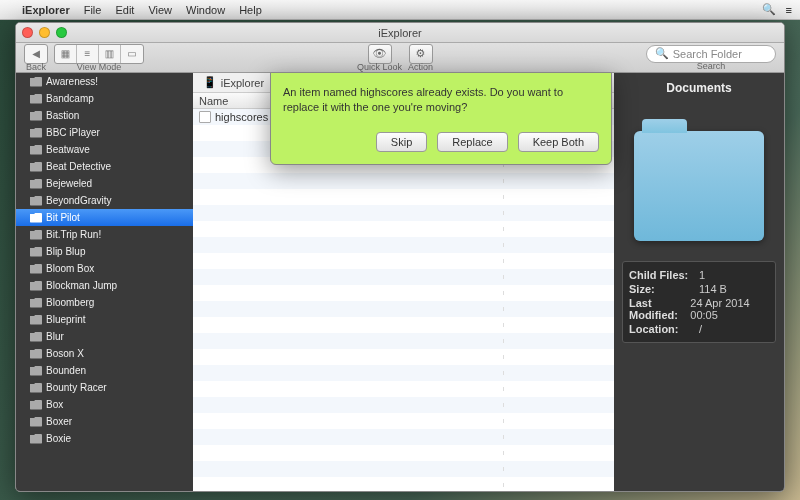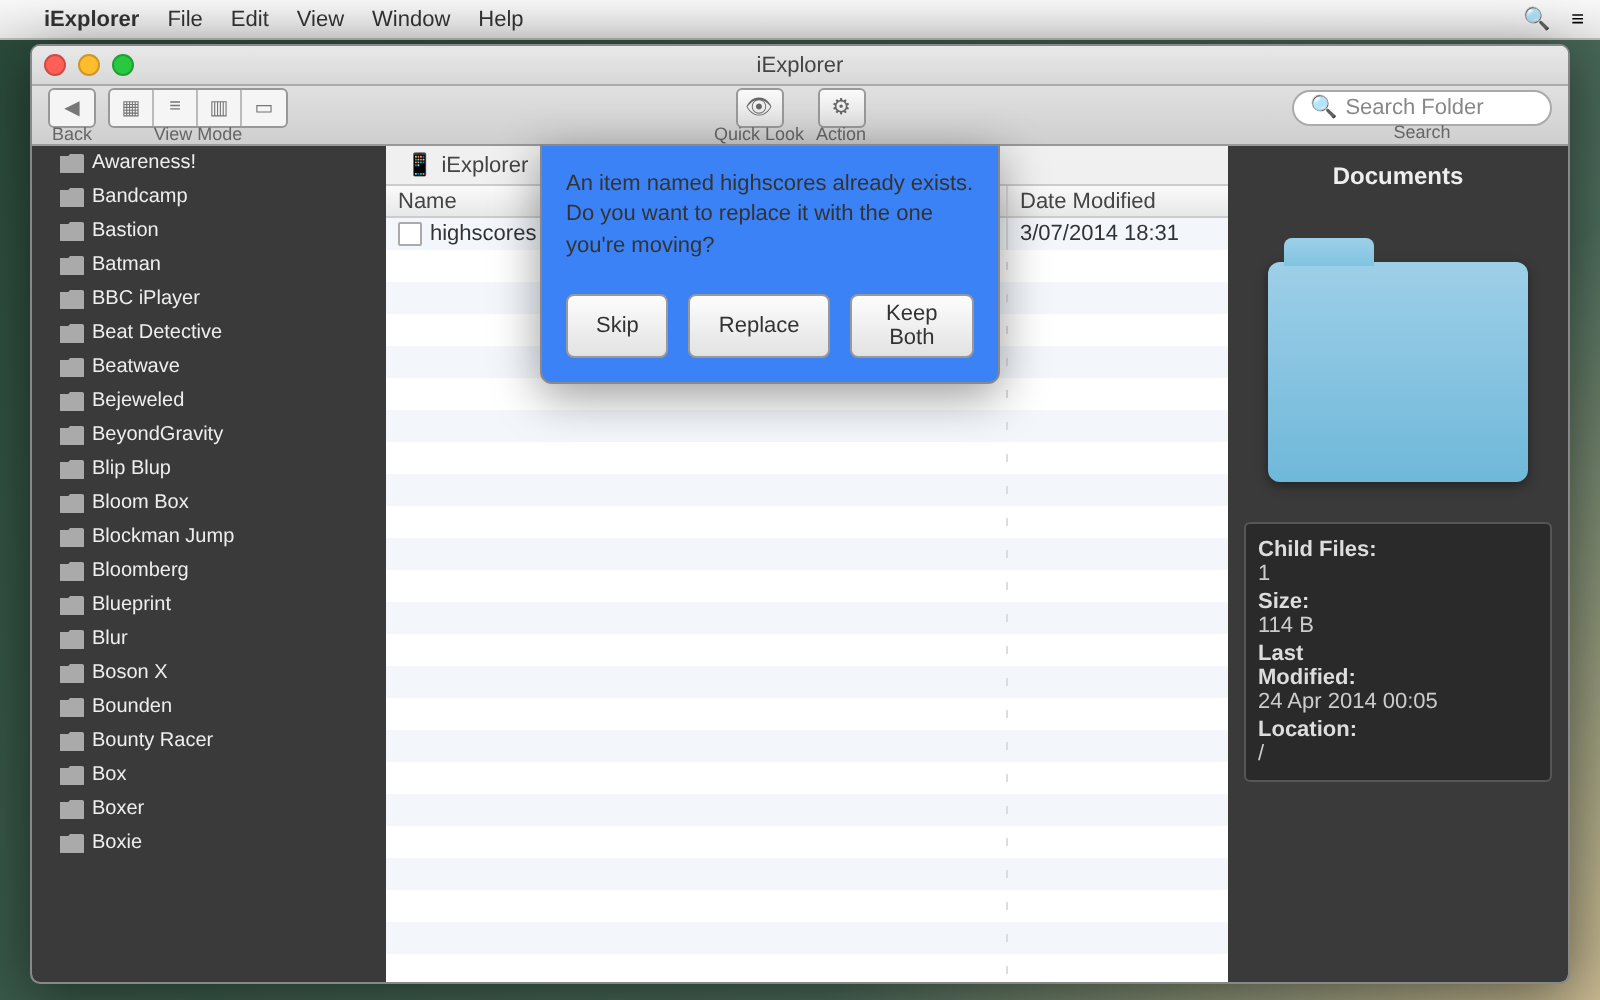--- a/index.html
+++ b/index.html
@@ -40,23 +40,23 @@
 .list-row { display: flex; height: 16px; font-size: 10px; color: #333; align-items: center; }
 .list-row:nth-child(odd) { background: #f3f7fc; }
 .list-row:nth-child(even) { background: #fff; }
 .list-row .col-name { display: flex; gap: 4px; align-items: center; }
 .file-icon { width: 12px; height: 12px; background: #fff; border: 1px solid #aaa; border-radius: 1px; position: relative; }
 .rightpane { width: 170px; background: #3a3a3a; display: flex; flex-direction: column; padding: 8px; }
 .rightpane h3 { color: #eee; font-size: 12px; font-weight: bold; text-align: center; margin-bottom: 26px; }
 .folder-big { width: 130px; height: 110px; margin: 10px auto 20px; background: linear-gradient(#9ecfe8, #6fb8da); border-radius: 6px; position: relative; box-shadow: 0 2px 6px rgba(0,0,0,0.4); }
 .folder-big::before { content:""; position: absolute; top: -12px; left: 8px; width: 45px; height: 14px; background: linear-gradient(#9ecfe8,#80c4e0); border-radius: 4px 4px 0 0; }
 .details { background: #2a2a2a; border: 1px solid #555; border-radius: 3px; padding: 6px; color: #ccc; font-size: 9px; }
-.details-row { display: flex; padding: 1px 0; flex-direction: column; }
+.details-row { display: flex; padding: 1px 0; }
 .details-row .k { width: 70px; color: #ddd; font-weight: bold; }
-.dialog { position: absolute; top: 72px; left: 270px; width: 230px; background: #3b82f6; border: 1px solid #888; border-radius: 0 0 6px 6px; box-shadow: 0 6px 24px rgba(0,0,0,0.4); padding: 12px; z-index: 100; }
+.dialog { position: absolute; top: 72px; left: 270px; width: 342px; background: #bef264; border: 1px solid #888; border-radius: 0 0 6px 6px; box-shadow: 0 6px 24px rgba(0,0,0,0.4); padding: 12px; z-index: 100; }
 .dialog-text { font-size: 11px; color: #333; margin-bottom: 16px; line-height: 1.4; }
 .dialog-buttons { display: flex; justify-content: flex-end; gap: 10px; }
 .dialog-buttons button { padding: 3px 14px; border-radius: 4px; border: 1px solid #999; background: linear-gradient(#fdfdfd,#e2e2e2); font-size: 11px; color: #333; text-align: center; }
 </style>
 </head>
 <body>
 
 <div class="menubar">
   <span class="apple"></span>
   <strong class="menubar-item">iExplorer</strong>
@@ -118,26 +118,27 @@
       </div>
       <span class="toolbar-label">Search</span>
     </div>
   </div>
 
   <div class="content">
     <div class="sidebar" id="sidebar">
         <div class="sidebar-item">Awareness!</div>
         <div class="sidebar-item">Bandcamp</div>
         <div class="sidebar-item">Bastion</div>
-        <div class="sidebar-item">Batman</div>
         <div class="sidebar-item">BBC iPlayer</div>
+        <div class="sidebar-item">Beatwave</div>
         <div class="sidebar-item">Beat Detective</div>
-        <div class="sidebar-item">Beatwave</div>
         <div class="sidebar-item">Bejeweled</div>
         <div class="sidebar-item">BeyondGravity</div>
+        <div class="sidebar-item selected">Bit Pilot</div>
+        <div class="sidebar-item">Bit.Trip Run!</div>
         <div class="sidebar-item">Blip Blup</div>
         <div class="sidebar-item">Bloom Box</div>
         <div class="sidebar-item">Blockman Jump</div>
         <div class="sidebar-item">Bloomberg</div>
         <div class="sidebar-item">Blueprint</div>
         <div class="sidebar-item">Blur</div>
         <div class="sidebar-item">Boson X</div>
         <div class="sidebar-item">Bounden</div>
         <div class="sidebar-item">Bounty Racer</div>
         <div class="sidebar-item">Box</div>

